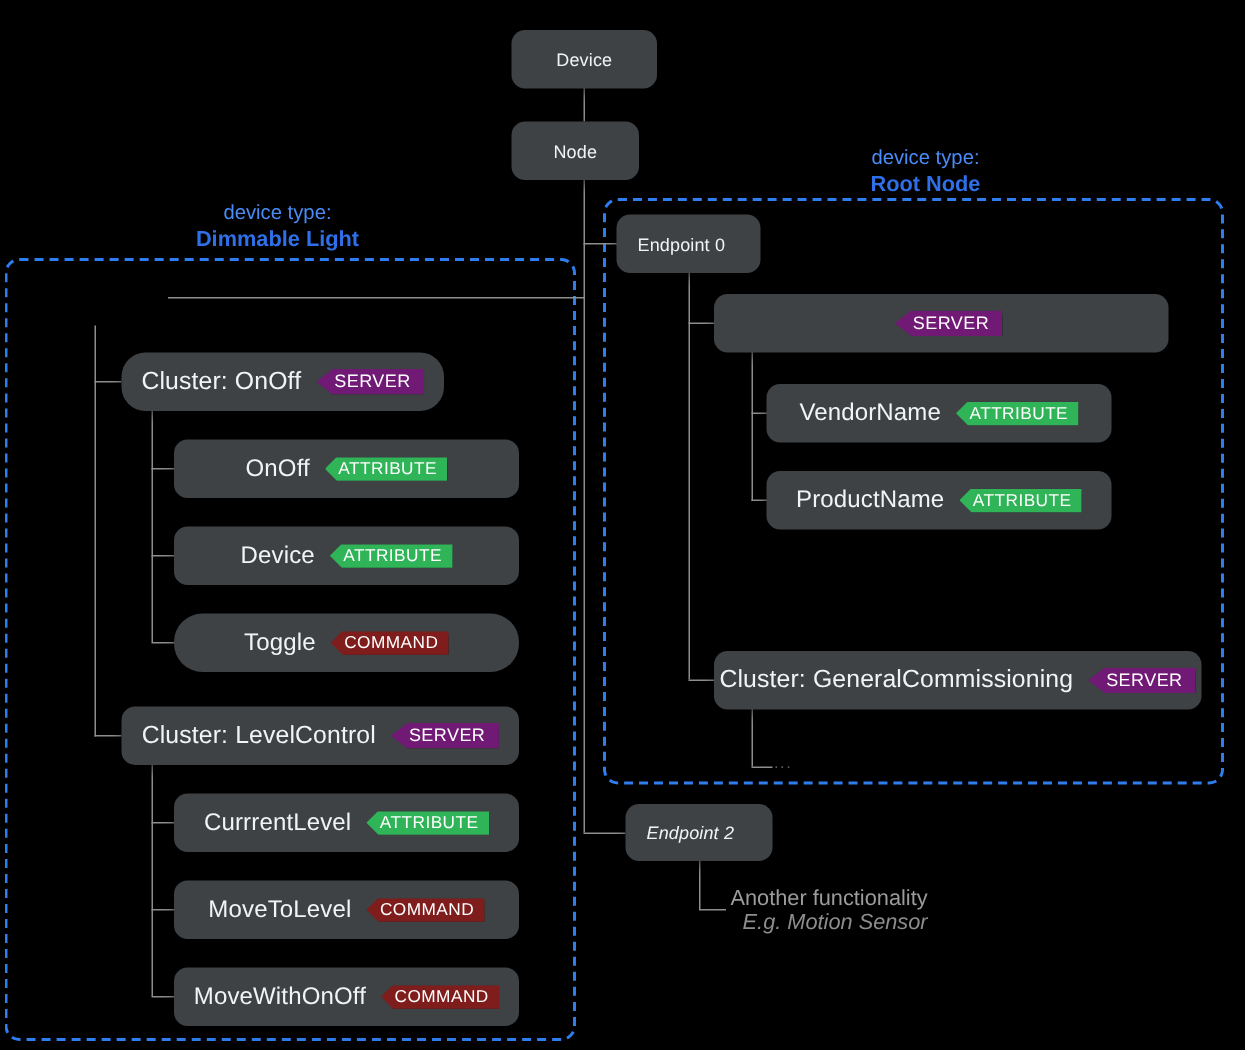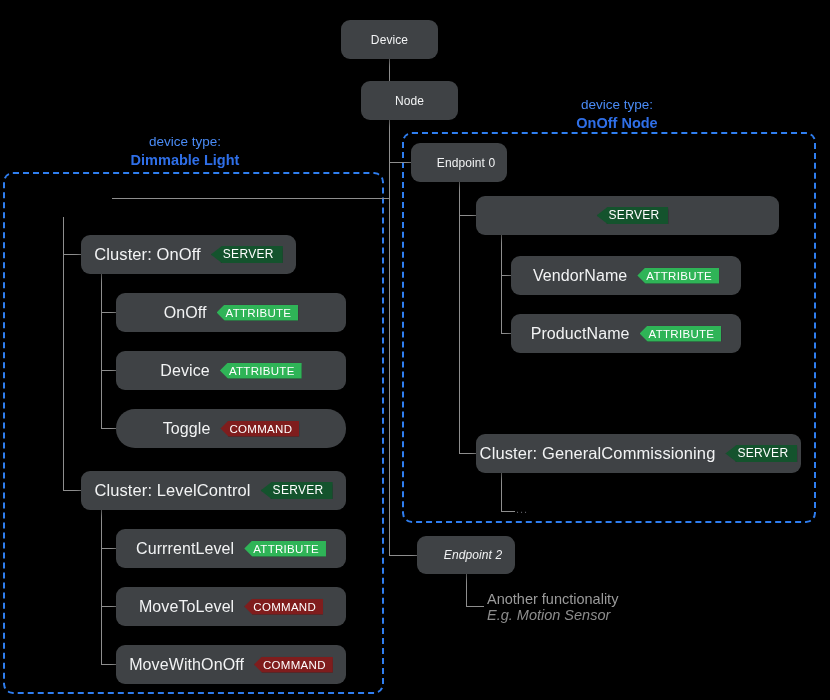--- a/index.html
+++ b/index.html
@@ -22,21 +22,21 @@
     background: #3f4245;
     border-radius: 9px;
     box-shadow: 0 3px 7px rgba(0,0,0,0.55);
     display: flex;
     align-items: center;
     box-sizing: border-box;
     color: #ffffff;
     z-index: 4;
   }
   .node.center { justify-content: center; }
-  .node.left   { justify-content: center; padding-left: 14px; }
+  .node.left   { justify-content: flex-start; padding-left: 14px; }
   .node.spread { justify-content: center; }
 
   .node-label {
     font-size: 16px;
     font-weight: 400;
     color: #f2f3f4;
     letter-spacing: 0.1px;
     white-space: nowrap;
   }
   .node-label.big { font-size: 12px; }
@@ -53,21 +53,21 @@
     letter-spacing: 0.3px;
     line-height: 16px;
     height: 16px;
     padding: 0 7px 0 9px;
     margin-left: 10px;
     white-space: nowrap;
     box-shadow: 1px 2px 3px rgba(0,0,0,0.5);
     -webkit-clip-path: polygon(8px 0, 100% 0, 100% 100%, 8px 100%, 0 50%);
     clip-path: polygon(8px 0, 100% 0, 100% 100%, 8px 100%, 0 50%);
   }
-  .badge.server    { background: #14532d; font-size: 12px; height: 17px; line-height: 17px; padding: 0 9px 0 12px;
+  .badge.server    { background: #701a75; font-size: 12px; height: 17px; line-height: 17px; padding: 0 9px 0 12px;
                      -webkit-clip-path: polygon(11px 0, 100% 0, 100% 100%, 11px 100%, 0 50%);
                      clip-path: polygon(11px 0, 100% 0, 100% 100%, 11px 100%, 0 50%); }
   .badge.attribute { background: #2fb457; }
   .badge.command   { background: #7f1d1d; }
 
   
   .group-box {
     position: absolute;
     border: 2px dashed #2f7ef0;
     border-radius: 10px;
@@ -107,20 +107,21 @@
     height: 1px;
     background: #8e8e8e;
     z-index: 2;
   }
 
   
   .note {
     position: absolute;
     z-index: 3;
     white-space: nowrap;
+    text-align: right;
   }
   .note .note-line1 {
     display: block;
     color: #9b9b9b;
     font-size: 14.5px;
   }
   .note .note-line2 {
     display: block;
     color: #8d8d8d;
     font-size: 14.5px;
@@ -141,21 +142,21 @@
 
   <div class="group-box" style="left:3px; top:172px; width:377px; height:518px;"></div>
   <div class="group-box" style="left:402px; top:132px; width:410px; height:387px;"></div>
 
   <div class="group-caption" style="left:85px; top:134px; width:200px;">
     <span class="cap-top">device type:</span>
     <span class="cap-name">Dimmable Light</span>
   </div>
   <div class="group-caption" style="left:517px; top:97px; width:200px;">
     <span class="cap-top">device type:</span>
-    <span class="cap-name">OnOff Node</span>
+    <span class="cap-name">Root Node</span>
   </div>
 
   <div class="vline" style="left:389px; top:58px; height:23px;"></div>
 
   <div class="vline" style="left:389px; top:120px; height:435px;"></div>
 
   <div class="hline" style="left:389px; top:162px; width:24px;"></div>
 
   <div class="hline" style="left:112px; top:198px; width:278px;"></div>
 
@@ -186,21 +187,21 @@
   <div class="vline" style="left:501px; top:471px; height:40px;"></div>
   <div class="hline" style="left:501px; top:511px; width:14px;"></div>
 
   <div class="vline" style="left:466px; top:573px; height:33px;"></div>
   <div class="hline" style="left:466px; top:606px; width:18px;"></div>
 
   <div class="node center" style="left:341px; top:20px; width:97px; height:39px;">
     <span class="node-label big">Device</span>
   </div>
 
-  <div class="node center" style="left:361px; top:81px; width:97px; height:39px;">
+  <div class="node center" style="left:341px; top:81px; width:85px; height:39px;">
     <span class="node-label big">Node</span>
   </div>
 
   <div class="node left" style="left:411px; top:143px; width:96px; height:39px;">
     <span class="node-label big">Endpoint 0</span>
   </div>
 
   <div class="node spread" style="left:476px; top:196px; width:303px; height:39px;">
     <span class="badge server">SERVER</span>
   </div>
@@ -216,21 +217,21 @@
   </div>
 
   <div class="node spread" style="left:476px; top:434px; width:325px; height:39px;">
     <span class="node-label cluster">Cluster: GeneralCommissioning</span>
     <span class="badge server">SERVER</span>
   </div>
 
   <div class="ellipsis" style="left:516px; top:503px;">...</div>
 
 
-  <div class="node spread" style="left:81px; top:235px; width:215px; height:39px;">
+  <div class="node spread" style="left:81px; top:235px; width:215px; height:39px;border-radius:16px;">
     <span class="node-label cluster">Cluster: OnOff</span>
     <span class="badge server">SERVER</span>
   </div>
 
   <div class="node spread" style="left:116px; top:293px; width:230px; height:39px;">
     <span class="node-label leaf">OnOff</span>
     <span class="badge attribute">ATTRIBUTE</span>
   </div>
 
   <div class="node spread" style="left:116px; top:351px; width:230px; height:39px;">

